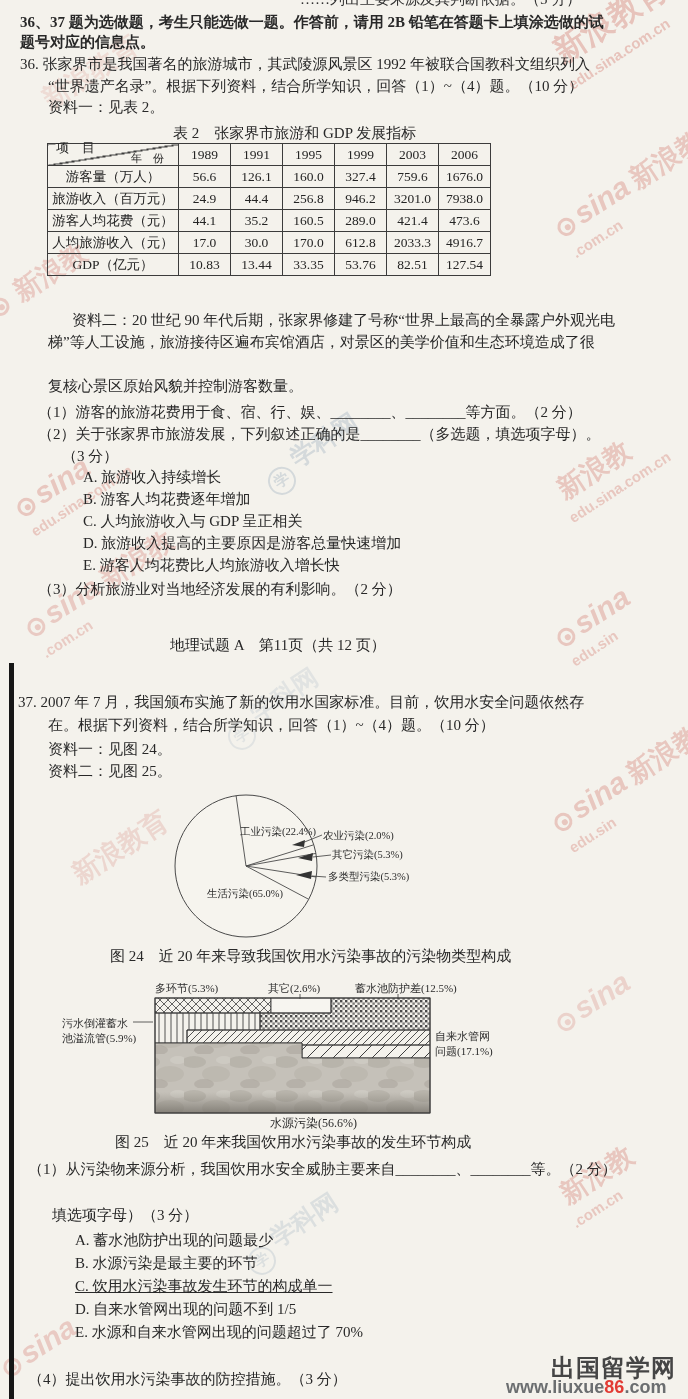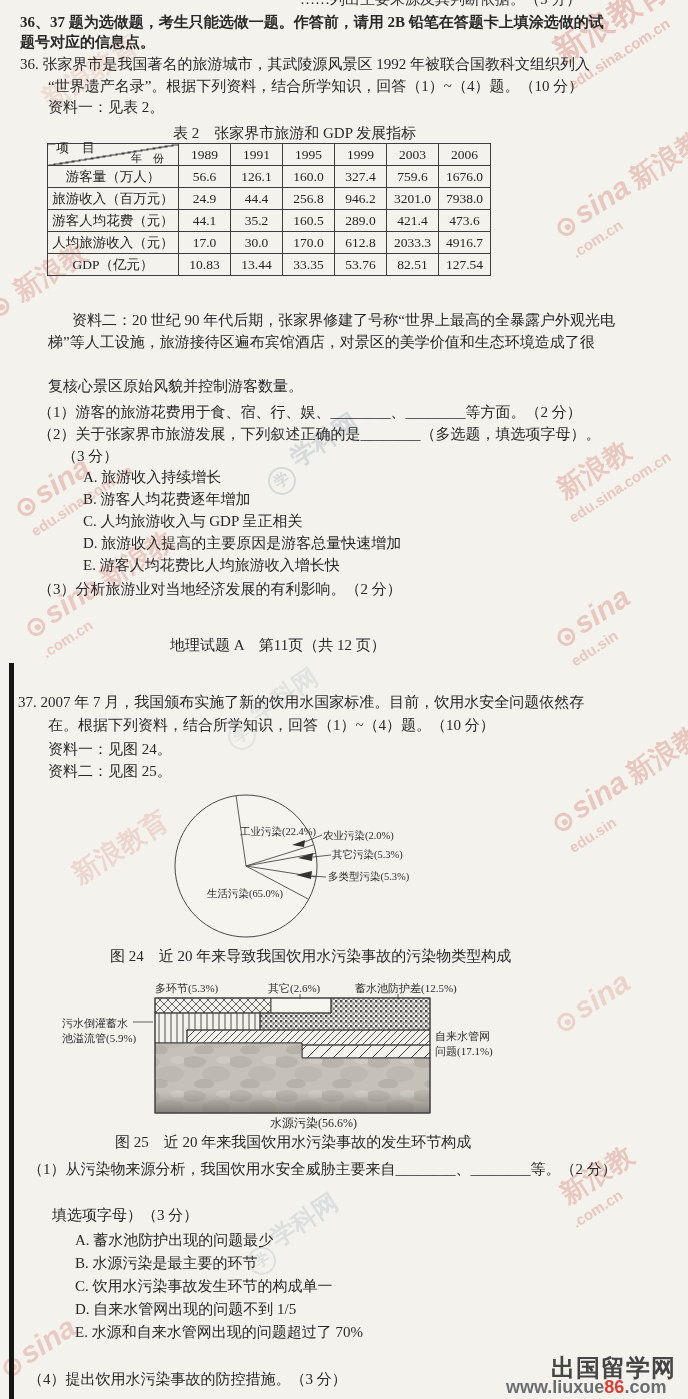--- a/index.html
+++ b/index.html
@@ -294,21 +294,21 @@
     <text x="435" y="1040" font-size="11">自来水管网</text>
     <text x="435" y="1055" font-size="11">问题(17.1%)</text>
     <text x="270" y="1127" font-size="12">水源污染(56.6%)</text>
   </svg>
   <div class="line" style="left:115px;top:1133px;">图 25　近 20 年来我国饮用水污染事故的发生环节构成</div>
 
   <div class="line" style="left:28px;top:1160px;">（1）从污染物来源分析，我国饮用水安全威胁主要来自________、________等。（2 分）</div>
   <div class="line" style="left:52px;top:1206px;">填选项字母）（3 分）</div>
   <div class="line" style="left:75px;top:1231px;">A. 蓄水池防护出现的问题最少</div>
   <div class="line" style="left:75px;top:1254px;">B. 水源污染是最主要的环节</div>
-  <div class="line" style="left:75px;top:1277px;">C. 饮用水污染事故发生环节的构成单一</div>
+  <div class="line" style="left:75px;top:1277px;text-decoration:underline;">C. 饮用水污染事故发生环节的构成单一</div>
   <div class="line" style="left:75px;top:1300px;">D. 自来水管网出现的问题不到 1/5</div>
   <div class="line" style="left:75px;top:1323px;">E. 水源和自来水管网出现的问题超过了 70%</div>
   <div class="line" style="left:28px;top:1370px;">（4）提出饮用水污染事故的防控措施。（3 分）</div>
 
   <div class="badge-name">出国留学网</div>
   <div class="badge-url"><span>www.liuxue</span><span class="red">86</span><span>.com</span></div>
 
 </div>
 
 </body></html>

